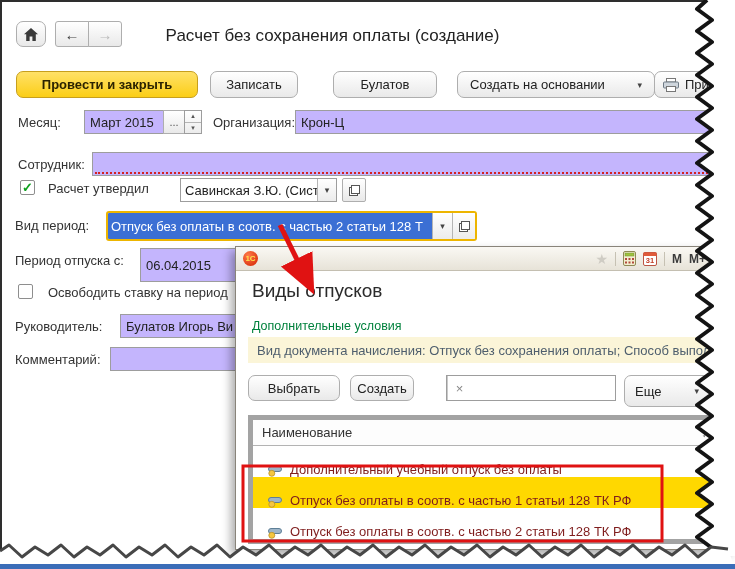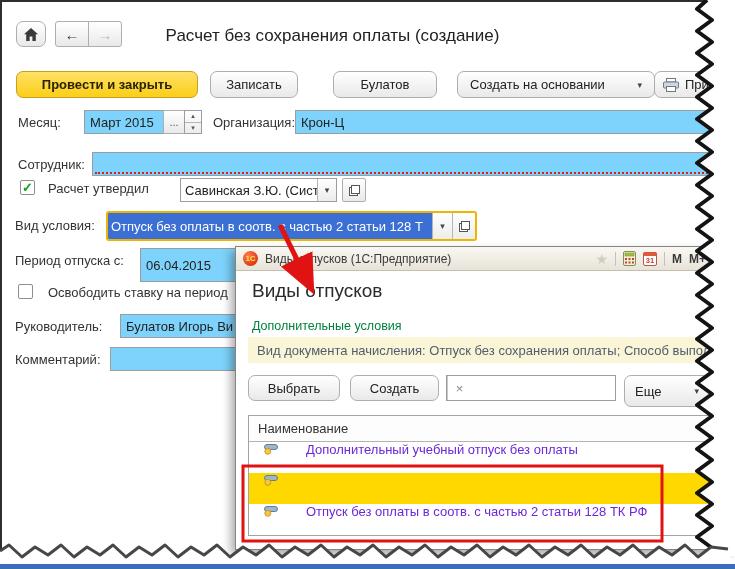--- a/index.html
+++ b/index.html
@@ -4,21 +4,21 @@
 <style>
   * { margin:0; padding:0; box-sizing:border-box; }
   html,body { background:#fff; }
   body { font-family:"Liberation Sans", sans-serif; }
   #screen { position:relative; width:735px; height:569px; background:#fff; overflow:hidden; }
   .abs { position:absolute; }
 
   .edge-line { background:#2e2e2e; z-index:5; }
 
   .lbl { font-size:13px; color:#333; white-space:nowrap; }
-  .field { background:#7dd3fc; border:1px solid #9d9d9d; font-size:13px; color:#222;
+  .field { background:#c4b5fd; border:1px solid #9d9d9d; font-size:13px; color:#222;
            display:flex; align-items:center; padding:0 5px; white-space:nowrap; overflow:hidden; }
   .btn { display:flex; align-items:center; justify-content:center; gap:6px;
          background:linear-gradient(#ffffff,#e9e9e9); border:1px solid #aeaeae; border-radius:7px;
          font-size:13px; color:#222; white-space:nowrap; cursor:default; }
   .btn-yellow { background:linear-gradient(#ffe168,#fbce17); border:1px solid #c79f1d; font-weight:bold; color:#2b2300; }
   .spread { justify-content:space-between; padding:0 12px; }
   .arrow-glyph { font-size:15px; font-weight:bold; color:#3c3c3c; }
   .arrow-disabled { color:#b9b9b9; }
   .dd { font-size:9px; color:#444; }
 
@@ -61,26 +61,26 @@
               font-size:13px; color:#4e5e6d; display:flex; align-items:center; padding:0 9px;
               white-space:nowrap; overflow:hidden; }
 
   .search-box { position:absolute; display:flex; align-items:stretch; border:1px solid #9d9d9d; background:#fff; }
   .search-box input { flex:1; border:0; outline:none; font-size:13px; padding:0 6px; min-width:0;
                       font-family:"Liberation Sans", sans-serif; color:#222; }
   .search-box input::placeholder { color:#b9b9b9; }
   .search-clear { width:24px; display:flex; align-items:center; justify-content:center;
                   border-left:1px solid #c9c9c9; color:#888; font-size:13px; }
 
-  .tbl { position:absolute; left:12px; top:168px; width:476px; border:1px solid #a3a3a3; background:#fff; }
+  .tbl { position:absolute; left:12px; top:168px; width:476px; border:5px solid #a3a3a3; background:#fff; }
   .tbl-head { height:26px; display:flex; align-items:center; padding:0 12px 0 9px;
               font-size:13px; color:#333; border-bottom:1px solid #b3b3b3; background:#fdfdfd; }
   .sort { margin-left:auto; font-size:12px; color:#666; }
-  .trow { height:31px; display:flex; align-items:flex-start; gap:26px; padding-left:14px;
-          font-size:13px; color:#6d28d9; white-space:nowrap; }
+  .trow { height:31px; display:flex; align-items:flex-end; gap:6px; padding-left:14px;
+          font-size:13px; color:#7f1d1d; white-space:nowrap; }
   .trow.hl { background:#ffd800; }
 
   .annot { pointer-events:none; }
 </style>
 </head>
 <body>
 
 <div id="screen">
 
   <div class="abs edge-line" style="left:0;top:0;right:0;height:2px"></div>
@@ -141,21 +141,21 @@
   <div class="abs combo" style="left:180px;top:178px;width:157px;height:24px">
     <div class="combo-text">Савинская З.Ю. (Системны</div>
     <div class="combo-arrow">
       <span class="dd">▾</span>
     </div>
   </div>
   <div class="abs btn open-btn" style="left:342px;top:178px;width:24px;height:24px;border-radius:2px">
     <span class="open-icon"></span>
   </div>
 
-  <div class="abs lbl" style="left:15px;top:218px">Вид условия:</div>
+  <div class="abs lbl" style="left:15px;top:218px">Вид период:</div>
   <div class="abs" style="left:106px;top:211px;width:371px;height:30px;border:2px solid #edb500;border-radius:3px;background:#fff;display:flex;align-items:stretch;overflow:hidden">
     <div style="flex:1;background:#3b6fd4;color:#fff;font-size:13px;display:flex;align-items:center;padding:0 3px;white-space:nowrap;overflow:hidden">Отпуск без оплаты в соотв. с частью 2 статьи 128 Т</div>
     <div class="combo-arrow" style="width:20px">
       <span class="dd">▾</span>
     </div>
     <div class="open-btn" style="width:23px;border-left:1px solid #b5b5b5;background:linear-gradient(#fff,#ececec)">
       <span class="open-icon"></span>
     </div>
   </div>
 
@@ -167,21 +167,20 @@
 
   <div class="abs lbl" style="left:15px;top:319px">Руководитель:</div>
   <div class="abs field" style="left:120px;top:314px;width:117px;height:24px">Булатов Игорь Ви</div>
 
   <div class="abs lbl" style="left:15px;top:352px">Комментарий:</div>
   <div class="abs field" style="left:110px;top:347px;width:127px;height:24px"></div>
 
   <div class="dialog">
     <div class="dlg-titlebar">
       <div class="logo1c">1С</div>
-      <div class="dlg-title">Виды отпусков  (1С:Предприятие)</div>
       <div style="flex:1"></div>
       <span class="star">★</span>
       <div class="tb-sep"></div>
       <span style="display:flex">
         <svg width="13" height="15" viewBox="0 0 13 15">
           <rect x="0.5" y="0.5" width="12" height="14" rx="1.5" fill="#f3eecf" stroke="#8f8a55"></rect>
           <rect x="2" y="2" width="9" height="3" fill="#9ec23f" stroke="#6f8f2f" stroke-width="0.5"></rect>
           <g fill="#b24a3e">
             <rect x="2" y="7" width="2" height="2"></rect>
               <rect x="5.5" y="7" width="2" height="2"></rect>
@@ -203,21 +202,21 @@
       <span class="mem">M</span>
       <span class="mem">M+</span>
       <span class="mem">M-</span>
     </div>
 
     <div class="dlg-header">Виды отпусков</div>
     <div class="dlg-link">Дополнительные условия</div>
     <div class="info-bar">Вид документа начисления: Отпуск без сохранения оплаты; Способ выполнен</div>
 
     <div class="abs btn" style="left:12px;top:128px;width:92px;height:26px">Выбрать</div>
-    <div class="abs btn" style="left:114px;top:128px;width:89px;height:26px">Создать</div>
+    <div class="abs btn" style="left:114px;top:128px;width:64px;height:26px">Создать</div>
     <div class="search-box" style="left:210px;top:128px;width:170px;height:26px">
       <span class="search-clear">×</span>
     </div>
     <div class="abs btn spread" style="left:388px;top:128px;width:86px;height:26px;padding:15px 10px">
       <span>Еще</span>
       <span class="dd">▾</span>
     </div>
 
     <div class="tbl">
       <div class="tbl-head">
@@ -233,20 +232,21 @@
         </span>
         <span>Дополнительный учебный отпуск без оплаты</span>
       </div>
       <div class="trow hl">
         <span style="display:flex">
           <svg width="17" height="13" viewBox="0 0 17 13">
             <rect x="1.5" y="2.5" width="13" height="5" rx="2.5" fill="#9fb6c9" stroke="#5e7f97"></rect>
             <circle cx="4.8" cy="9.3" r="3" fill="#f5c63f" stroke="#b8922a" stroke-width="0.8"></circle>
           </svg>
         </span>
+        <span>Отпуск без оплаты в соотв. с частью 1 статьи 128 ТК РФ</span>
       </div>
       <div class="trow">
         <span style="display:flex">
           <svg width="17" height="13" viewBox="0 0 17 13">
             <rect x="1.5" y="2.5" width="13" height="5" rx="2.5" fill="#9fb6c9" stroke="#5e7f97"></rect>
             <circle cx="4.8" cy="9.3" r="3" fill="#f5c63f" stroke="#b8922a" stroke-width="0.8"></circle>
           </svg>
         </span>
         <span>Отпуск без оплаты в соотв. с частью 2 статьи 128 ТК РФ</span>
       </div>

